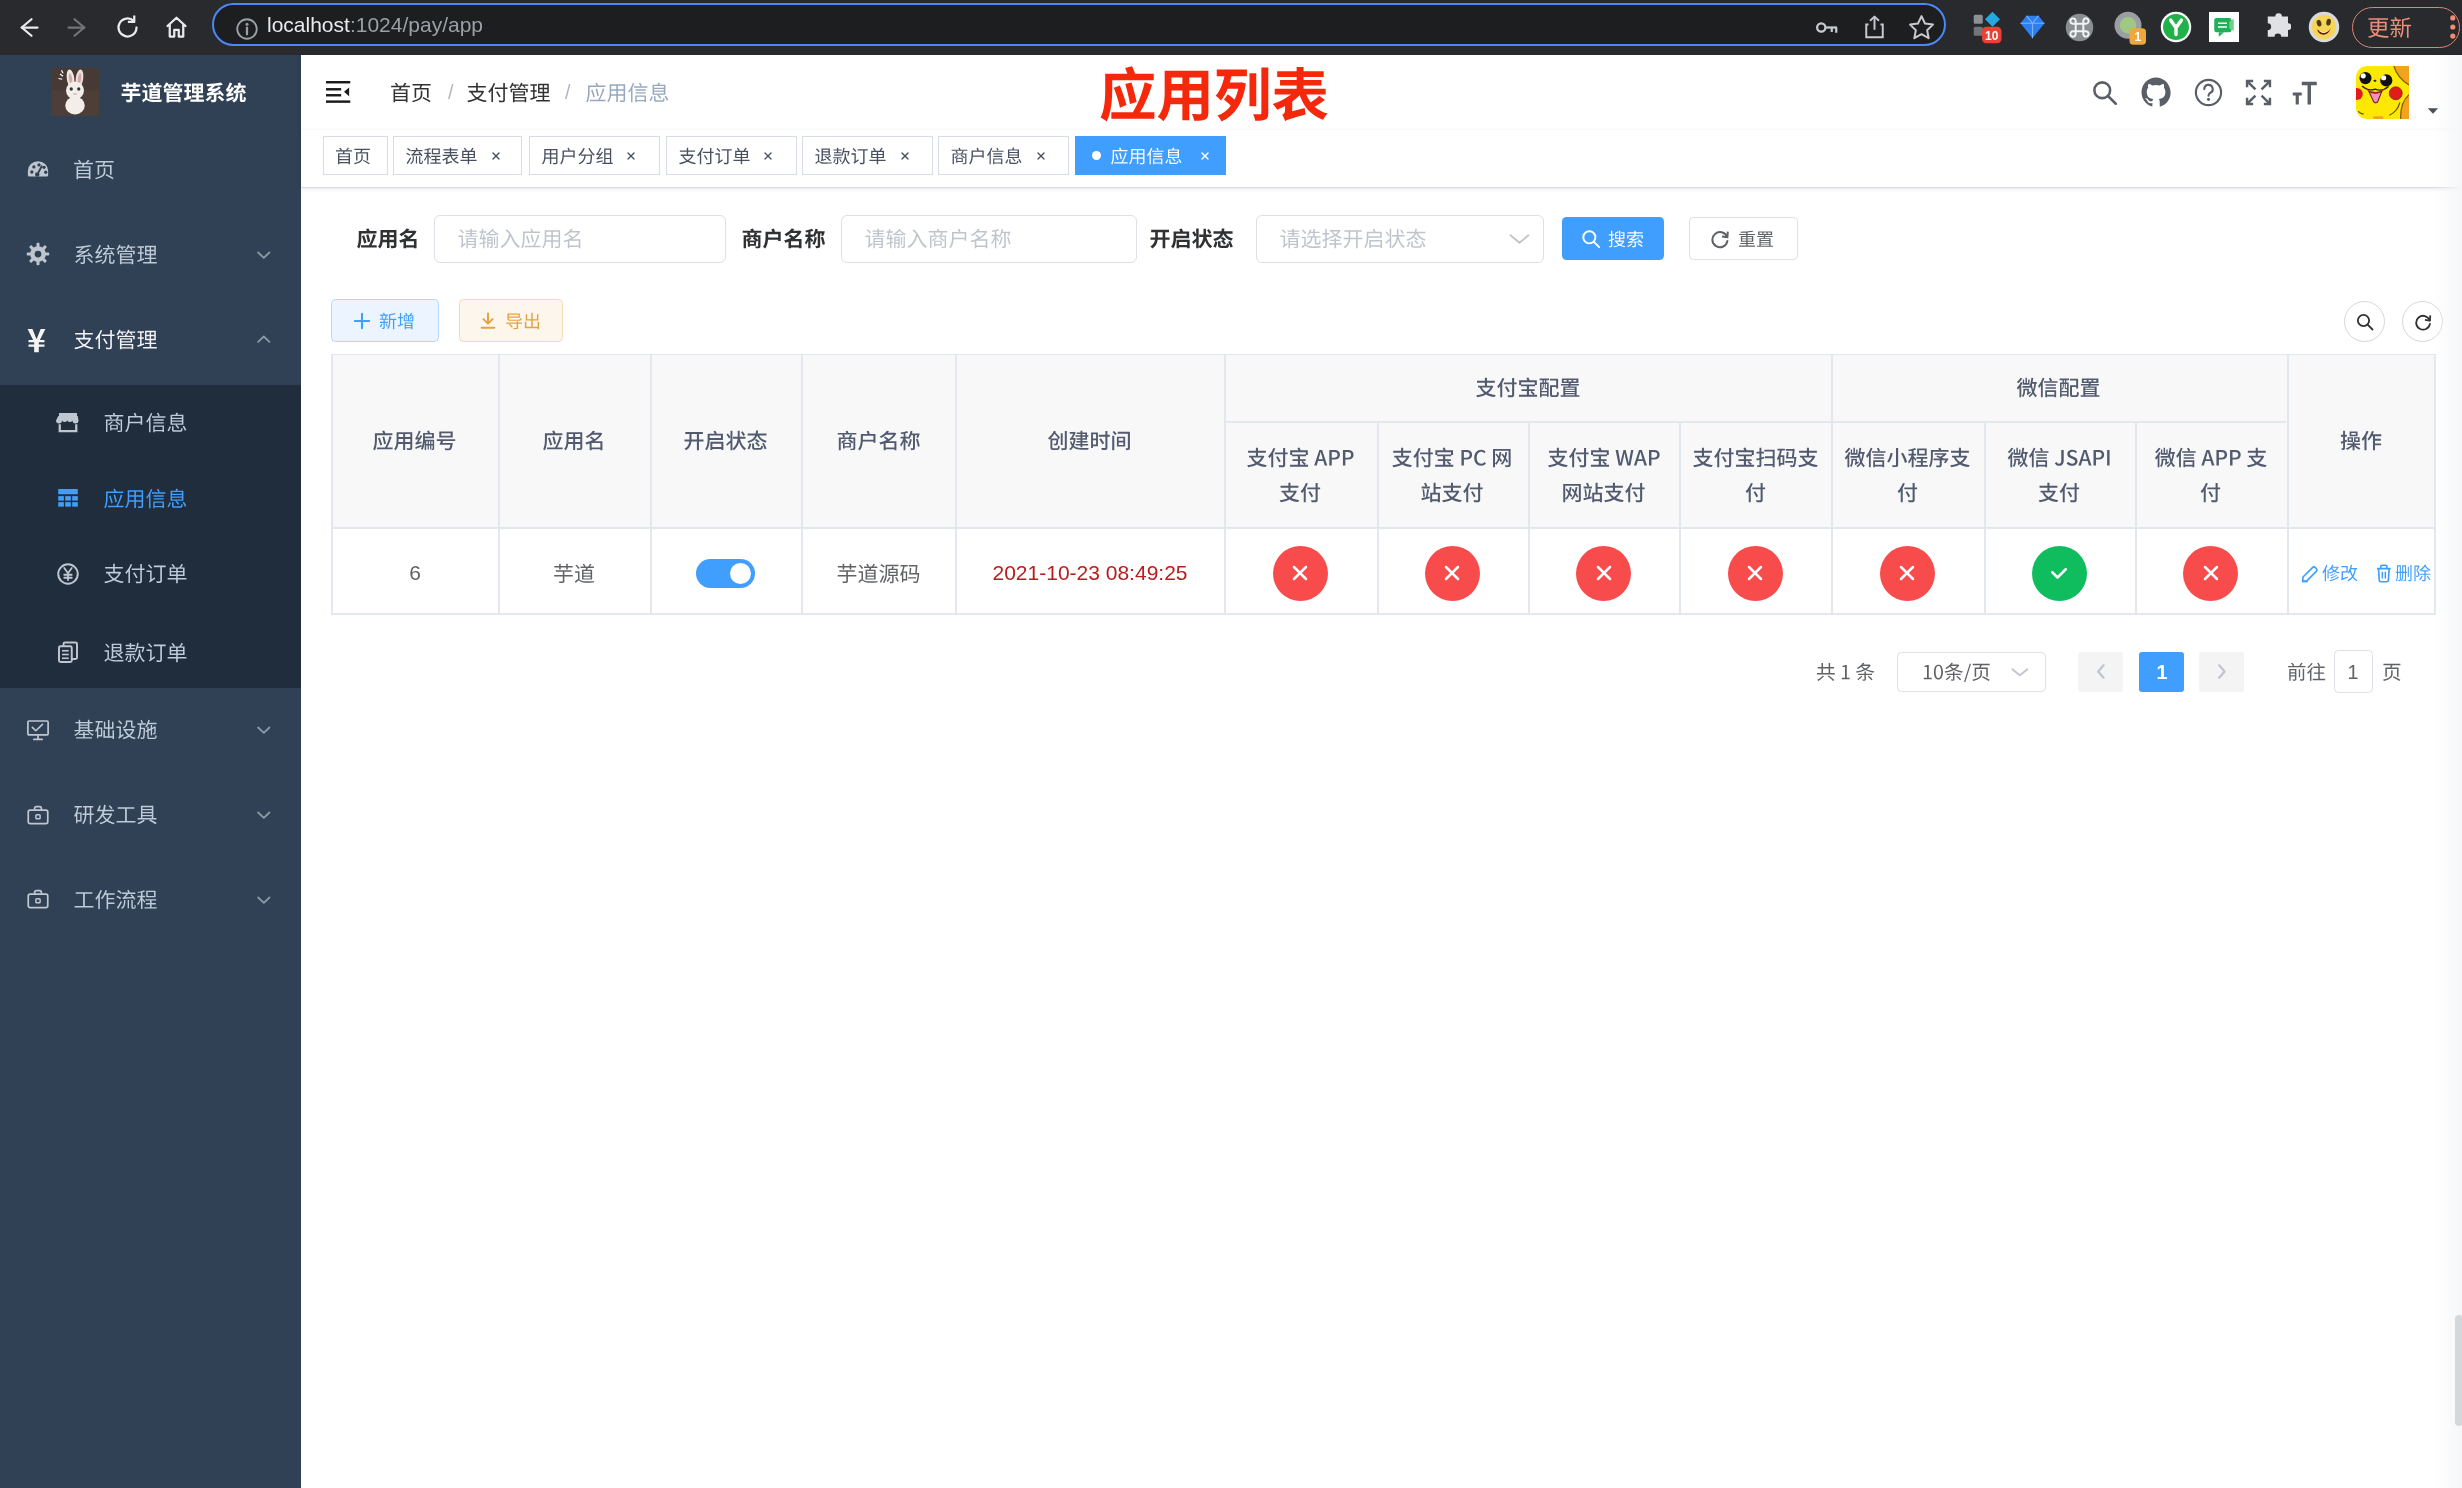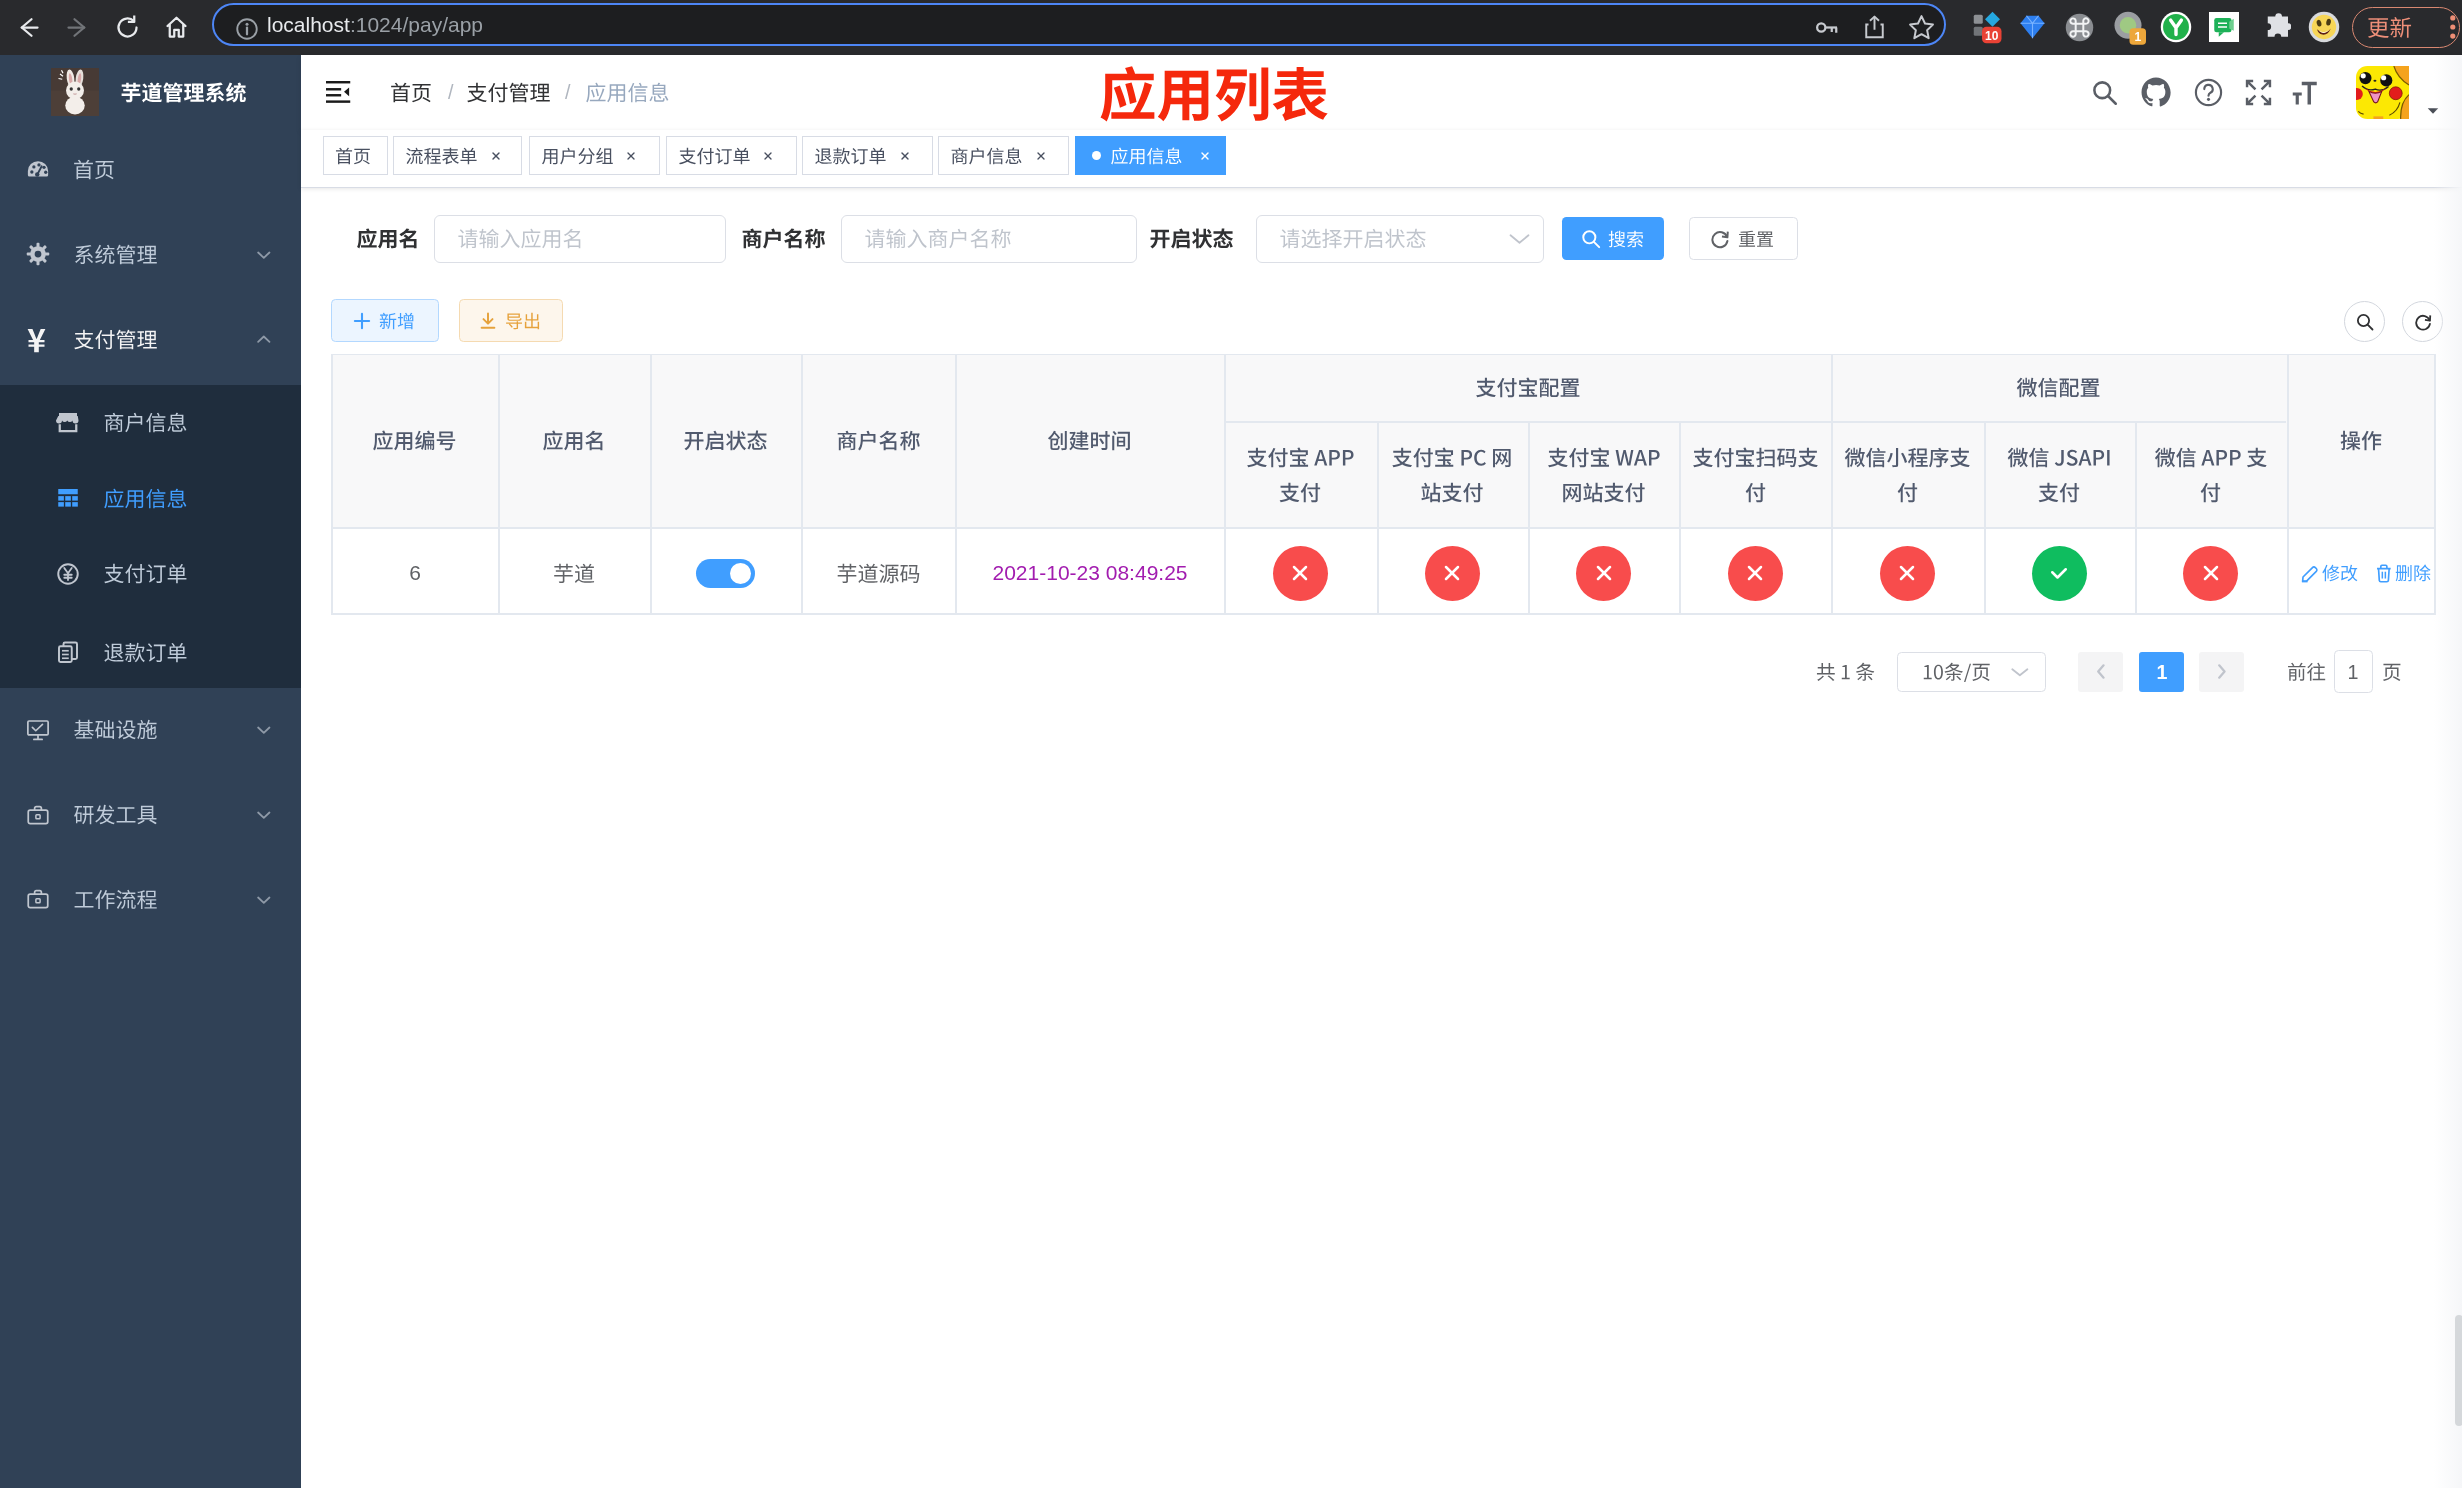--- a/index.html
+++ b/index.html
@@ -1029,21 +1029,21 @@
 <div class="abs" style="left:696px;top:559px;width:59px;height:29px;border-radius:14.4px;background:#409eff"></div>
 <div class="abs" style="left:730px;top:563px;width:21px;height:21px;border-radius:50%;background:#fff"></div>
 <div class="t" style="left:836px;top:563px">
     <svg width="85" height="21" viewBox="0 -880 4000 1000" fill="#606266">
       <use href="#r828b" x="0"></use>
       <use href="#r9053" x="1000"></use>
       <use href="#r6e90" x="2000"></use>
       <use href="#r7801" x="3000"></use>
     </svg>
   </div>
-<div class="ltc" style="left:1090px;top:573px;font-size:21px;color:#a21caf;font-weight:normal;font-family:'Liberation Sans',sans-serif;transform:translate(-50%,-50%);letter-spacing:0">2021-10-23 08:49:25</div>
+<div class="ltc" style="left:1090px;top:573px;font-size:21px;color:#b91c1c;font-weight:normal;font-family:'Liberation Sans',sans-serif;transform:translate(-50%,-50%);letter-spacing:0">2021-10-23 08:49:25</div>
 <div class="abs" style="left:1273px;top:546px;width:55px;height:55px;border-radius:50%;background:#f84c4c"></div>
 <div class="t" style="left:1285px;top:558px">
     <svg width="30" height="30" viewBox="0 0 40 40">
       <line x1="12" y1="12" x2="28" y2="28" stroke="#fff" stroke-width="3.4" stroke-linecap="round"></line>
       <line x1="28" y1="12" x2="12" y2="28" stroke="#fff" stroke-width="3.4" stroke-linecap="round"></line>
     </svg>
   </div>
 <div class="abs" style="left:1425px;top:546px;width:55px;height:55px;border-radius:50%;background:#f84c4c"></div>
 <div class="t" style="left:1437px;top:558px">
     <svg width="30" height="30" viewBox="0 0 40 40">

